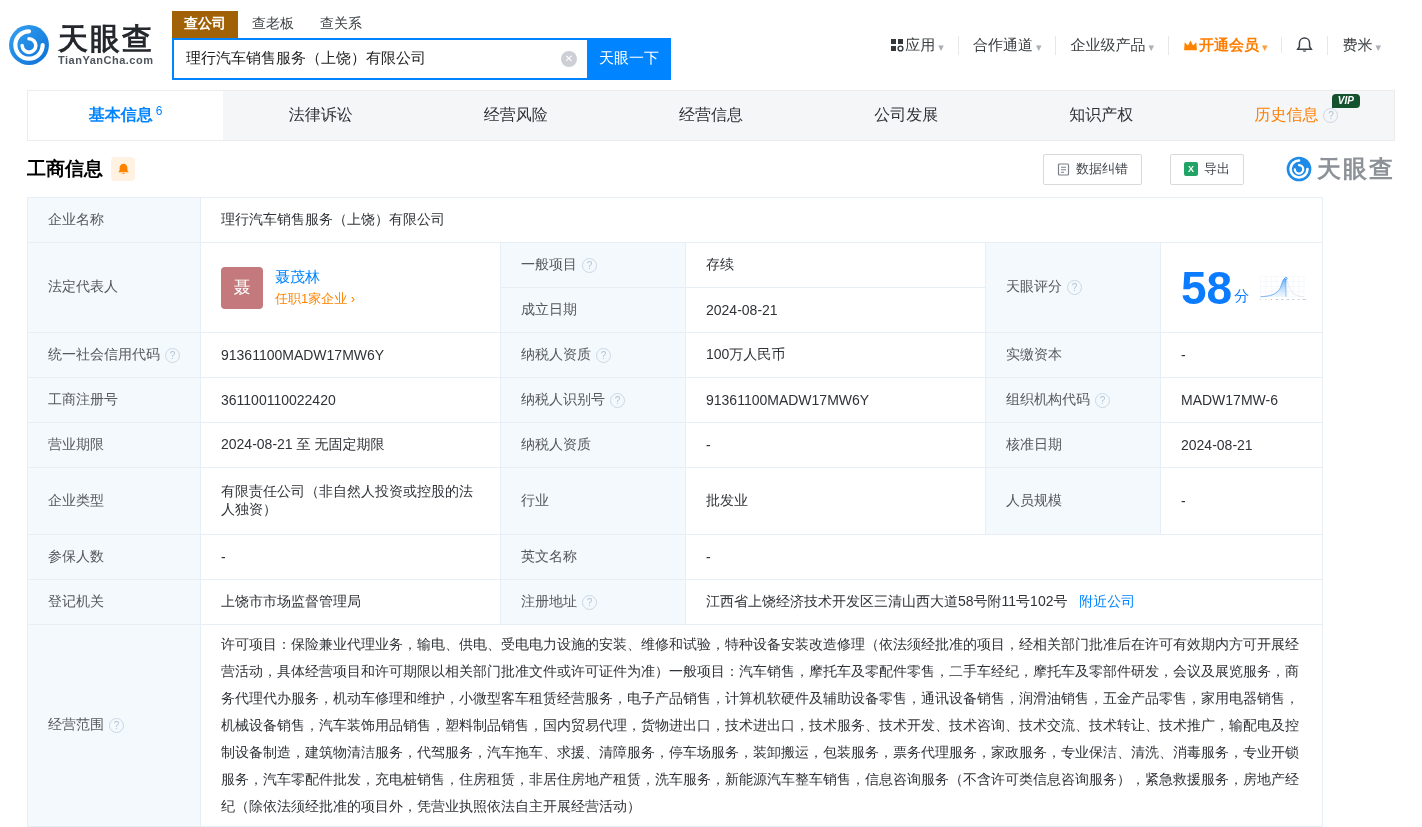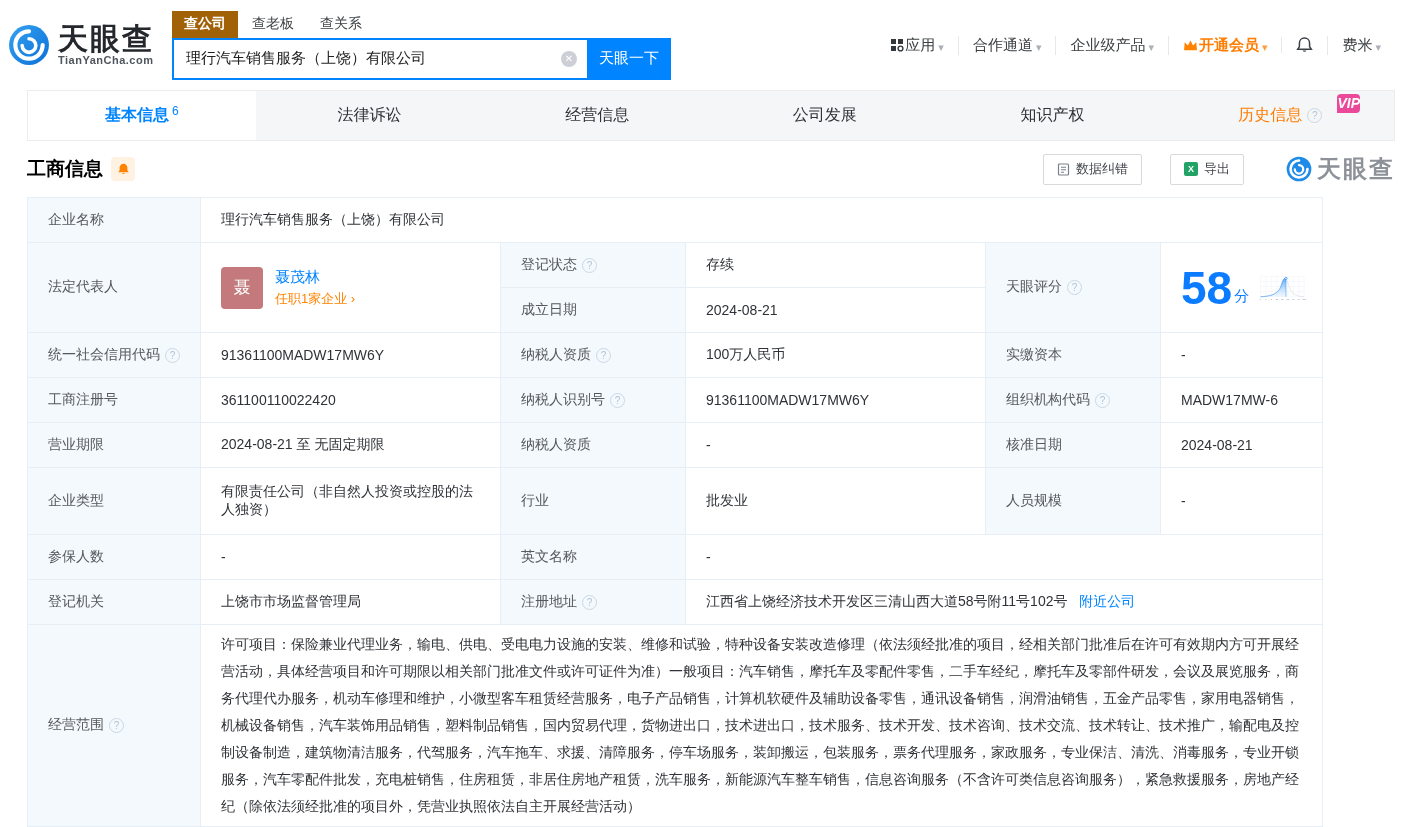--- a/index.html
+++ b/index.html
@@ -36,22 +36,22 @@
   .nav-item.vip { color:#ff7d00; font-weight:bold; }
   .nav-item.vip .caret::after { color:#ff9d3e; }
 
   
   .tabstrip { width:1368px; margin:0 27px; height:51px; display:flex; background:#f5f6f7; border:1px solid #ececec; }
   .tab { flex:1; display:flex; align-items:center; justify-content:center; font-size:16px; color:#2f3237;
          position:relative; cursor:pointer; }
   .tab.active { background:#fff; color:#0084ff; font-weight:bold; }
   .tab .cnt { font-size:12px; color:#0084ff; margin-left:3px; transform:translateY(-5px); font-weight:normal; }
   .tab.history { color:#ff7d00; }
-  .vip-badge { position:absolute; top:3px; right:34px; background:#ec4899; color:#fff; font-size:14px; font-style:italic;
-               font-weight:bold; padding:1px 0 2px; border-radius:4px 4px 4px 0; }
+  .vip-badge { position:absolute; top:3px; right:34px; background:#14532d; color:#fff; font-size:10px; font-style:italic;
+               font-weight:bold; padding:1px 6px 2px; border-radius:4px 4px 4px 0; }
   .q { display:inline-flex; width:15px; height:15px; border-radius:50%; border:1px solid #ccd8e4; color:#b3c3d3;
        font-size:10px; align-items:center; justify-content:center; margin-left:5px; flex:none; }
   .q::before { content:"?"; }
 
   
   .section-head { width:1368px; margin:0 27px; height:56px; display:flex; align-items:center; }
   .sec-title { font-size:19px; font-weight:bold; color:#000000; }
   .bell-box { width:24px; height:24px; background:#fff2e2; border-radius:4px; margin-left:8px;
               display:flex; align-items:center; justify-content:center; cursor:pointer; }
   .head-actions { margin-left:auto; display:flex; align-items:center; gap:28px; }
@@ -170,20 +170,23 @@
 
   <div class="tabstrip">
     <div class="tab active">
       <span>基本信息</span>
       <span class="cnt">6</span>
     </div>
     <div class="tab">
         <span>法律诉讼</span>
       </div>
     <div class="tab">
+        <span>经营风险</span>
+      </div>
+    <div class="tab">
         <span>经营信息</span>
       </div>
     <div class="tab">
         <span>公司发展</span>
       </div>
     <div class="tab">
         <span>知识产权</span>
       </div>
     <div class="tab history">
       <span class="vip-badge">VIP</span>
@@ -242,21 +245,21 @@
       <td class="lbl" rowspan="2"><span class="lt">法定代表人</span></td>
       <td class="val rep" rowspan="2">
         <div class="rep-inner">
           <div class="avatar">聂</div>
           <div class="rep-meta">
             <a class="rep-name">聂茂林</a>
             <a class="rep-link">任职1家企业 ›</a>
           </div>
         </div>
       </td>
-      <td class="lbl"><span class="lt">登记状态</span><span class="q"></span></td>
+      <td class="lbl"><span class="lt">一般项目</span><span class="q"></span></td>
       <td class="val green">存续</td>
       <td class="lbl" rowspan="2"><span class="lt">天眼评分</span><span class="q"></span></td>
       <td class="val score-cell" rowspan="2">
         <div class="score-inner">
           <div class="score-num">
             <span class="sv">58</span>
             <span class="su">分</span>
           </div>
           <svg width="134" height="76" viewBox="0 0 134 76">
             <defs>

